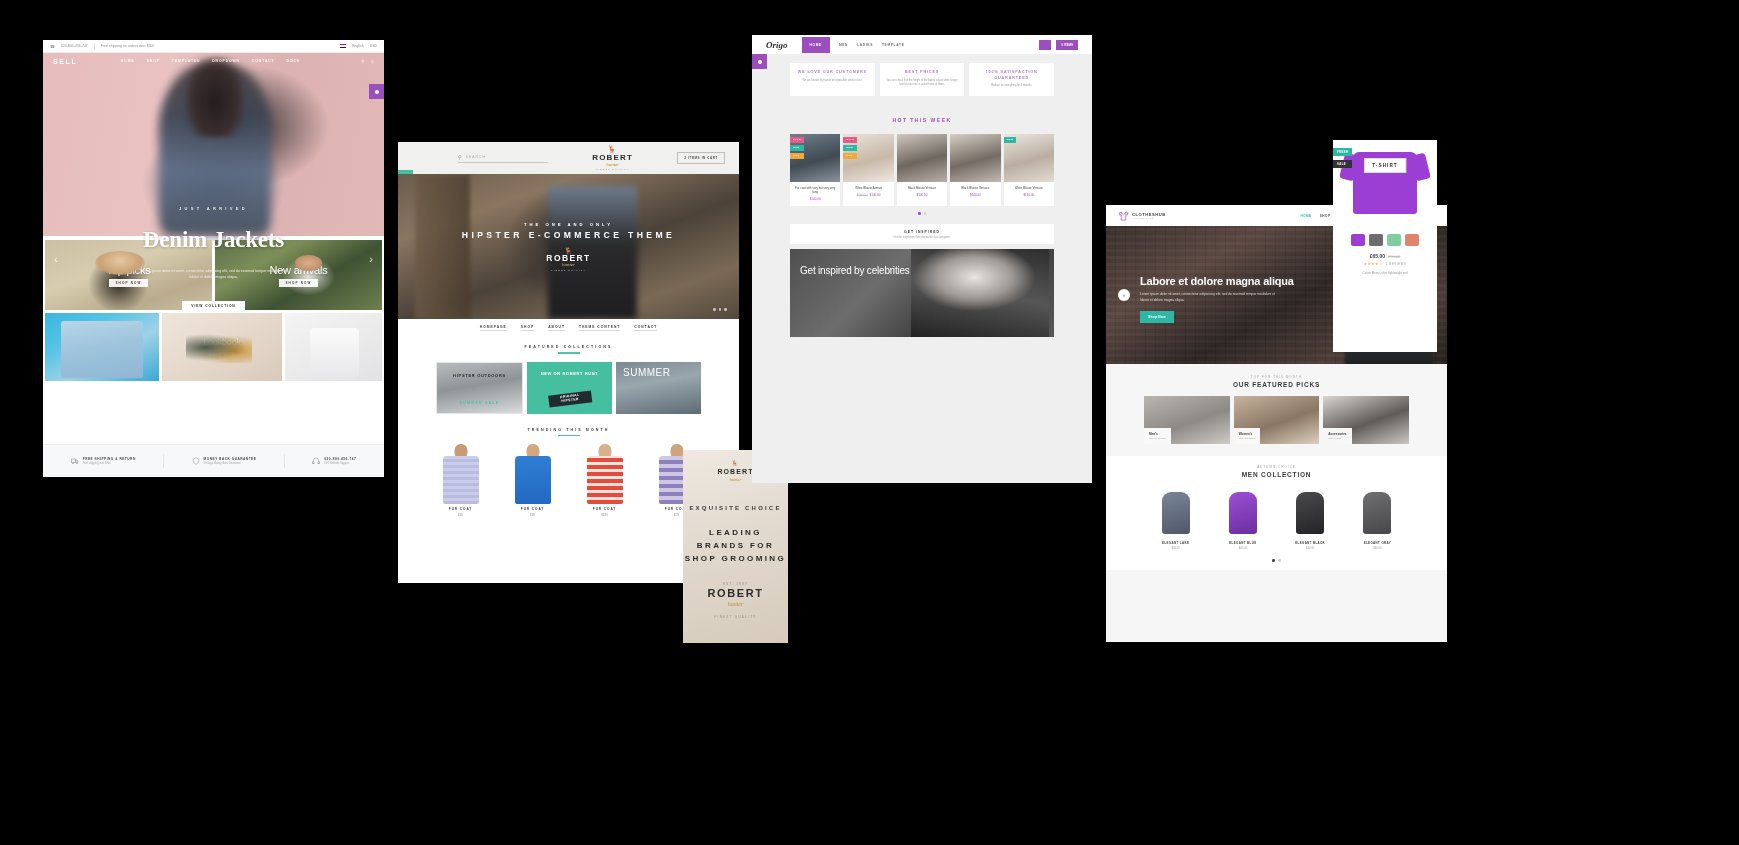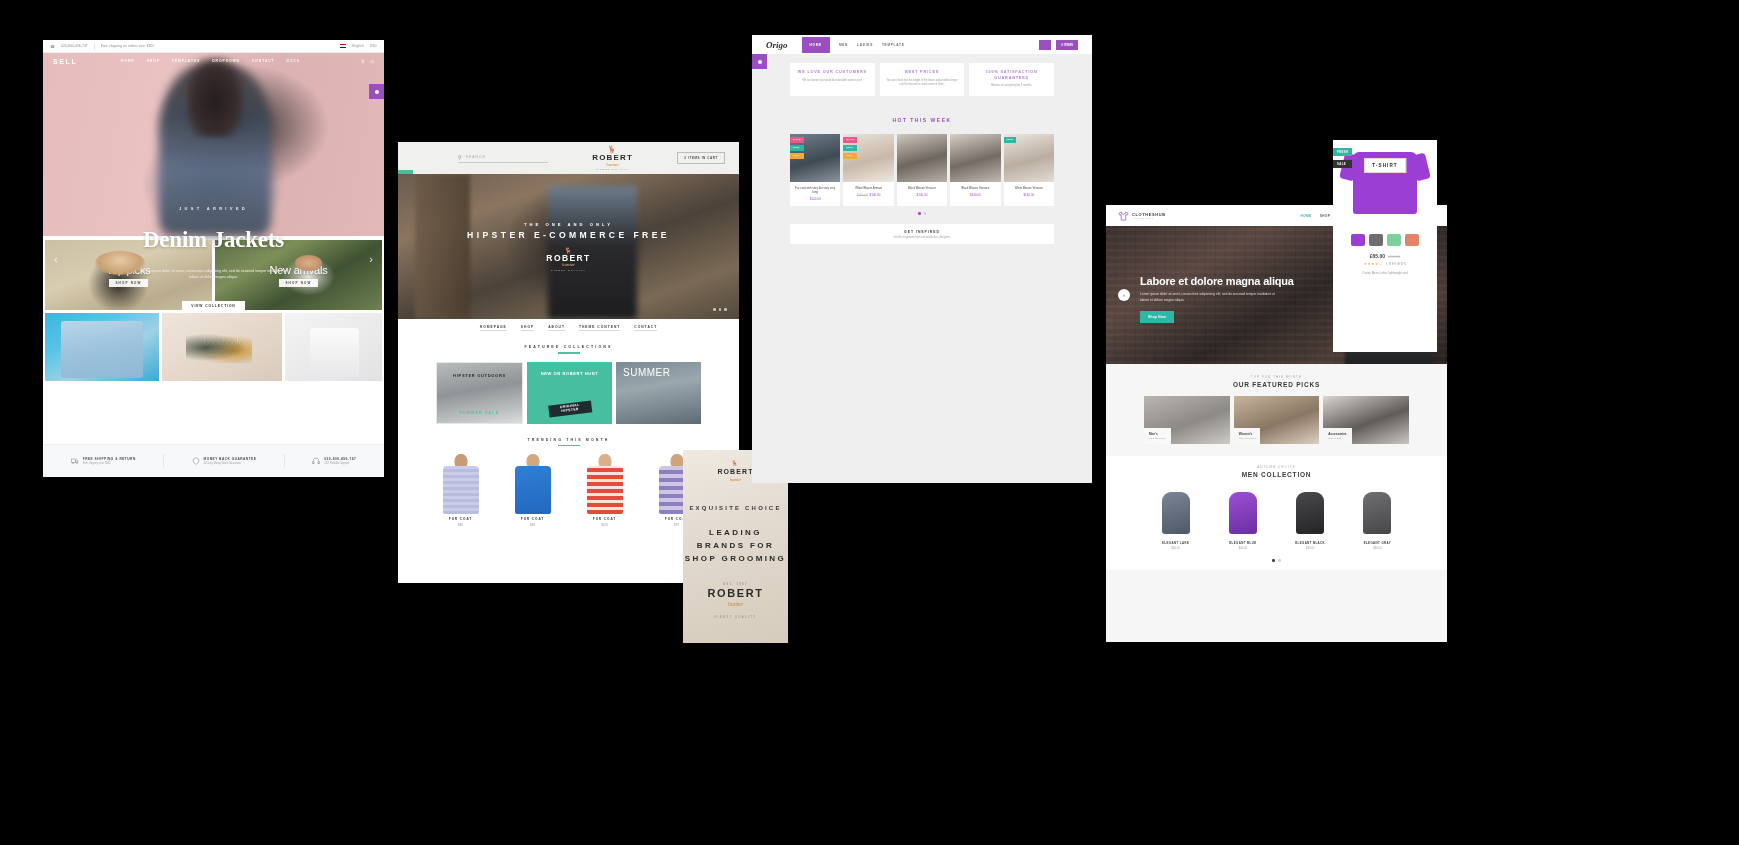--- a/index.html
+++ b/index.html
@@ -145,21 +145,21 @@
   #shot2 .dots { position:absolute; right:12px; bottom:8px; display:flex; gap:3px; z-index:4;}
   #shot2 .dots i { width:2.6px;height:2.6px;border-radius:50%;background:#fff;opacity:.65;display:block;}
   #shot2 .nav2 { height:18px; display:flex; align-items:center; justify-content:center; gap:14px;
                  background:#fff; }
   #shot2 .nav2 span { font-size:3.3px; letter-spacing:1px; font-weight:700; color:#3d3d3d;
                       border-bottom:1px solid #d9d9d9; padding-bottom:1px;}
   #shot2 .sechead { text-align:center; margin-top:8px; }
   #shot2 .sechead .st { font-size:3.6px; letter-spacing:2.1px; font-weight:700; color:#3d3d3d; }
   #shot2 .sechead .sl { width:22px;height:1.6px;background:#4dc3a5;margin:3px auto 0;}
   #shot2 .colls { display:flex; gap:4px; padding:8px 38px 0; }
-  #shot2 .coll { flex:1; height:62px; position:relative; overflow:hidden; }
+  #shot2 .coll { flex:1; height:52px; position:relative; overflow:hidden; }
   #shot2 .coll.c1 { background:linear-gradient(170deg,#b9bcbd 0%,#8f9496 45%,#d9dbdc 100%); border:1px solid #e7e7e7;}
   #shot2 .coll.c2 { background:#45bfa0; }
   #shot2 .coll.c3 { background:linear-gradient(170deg,#7b8a93 0%,#9aa7ad 40%,#5d6b74 100%); }
   #shot2 .coll .t1 { position:absolute; top:10px; left:0; right:0; text-align:center;
                      font-size:4px; font-weight:700; letter-spacing:.7px; color:#2b2b2b; }
   #shot2 .coll .t2 { position:absolute; bottom:8px; left:0; right:0; text-align:center;
                      font-size:3.6px; font-weight:700; letter-spacing:1.2px; color:#4dc3a5; }
   #shot2 .coll .w1 { position:absolute; top:9px; left:0; right:0; text-align:center;
                      font-size:4px; font-weight:700; letter-spacing:.6px; color:#fff; line-height:1.3;}
   #shot2 .coll .ribbon { position:absolute; bottom:9px; left:50%; transform:translateX(-50%) rotate(-7deg);
@@ -466,21 +466,21 @@
 
     <div class="badge-sq" style="left:0;top:28px;background:#45bfa0;">
       <svg viewBox="0 0 16 16">
           <circle cx="8" cy="8" r="4"></circle>
         </svg>
     </div>
 
     <div class="hero2">
       <div class="h2txt">
         <div class="h2k">THE ONE AND ONLY</div>
-        <div class="h2t">HIPSTER E-COMMERCE FREE</div>
+        <div class="h2t">HIPSTER E-COMMERCE THEME</div>
         <div class="h2logo">
           <div class="d">🦌</div>
           <div class="a">ROBERT</div>
           <div class="b">hunter</div>
           <div class="c">FINEST QUALITY</div>
         </div>
       </div>
       <div class="dots">
           <i></i>
           <i></i>
@@ -657,20 +657,23 @@
     <div class="pdots">
         <i class="on"></i>
         <i></i>
       </div>
 
     <div class="gi">
       <div class="g1">GET INSPIRED</div>
       <div class="g2">Get the inspiration from our world class designers</div>
     </div>
 
+    <div class="insp">
+      <div class="itxt">Get inspired by celebrities</div>
+    </div>
   </div>
 
   <div class="shot" id="shot4">
     <div class="hdr4">
       <span class="chlogo">
         <svg class="tic" viewBox="0 0 24 22" fill="none" stroke="#9b4fbf" stroke-width="1.6">
             <path d="M7 2l-5 3 2 4 3-1v12h10V8l3 1 2-4-5-3a3 3 0 01-10 0z"></path>
           </svg>
         <span class="col">
           <span class="n1">CLOTHESHUB</span>

